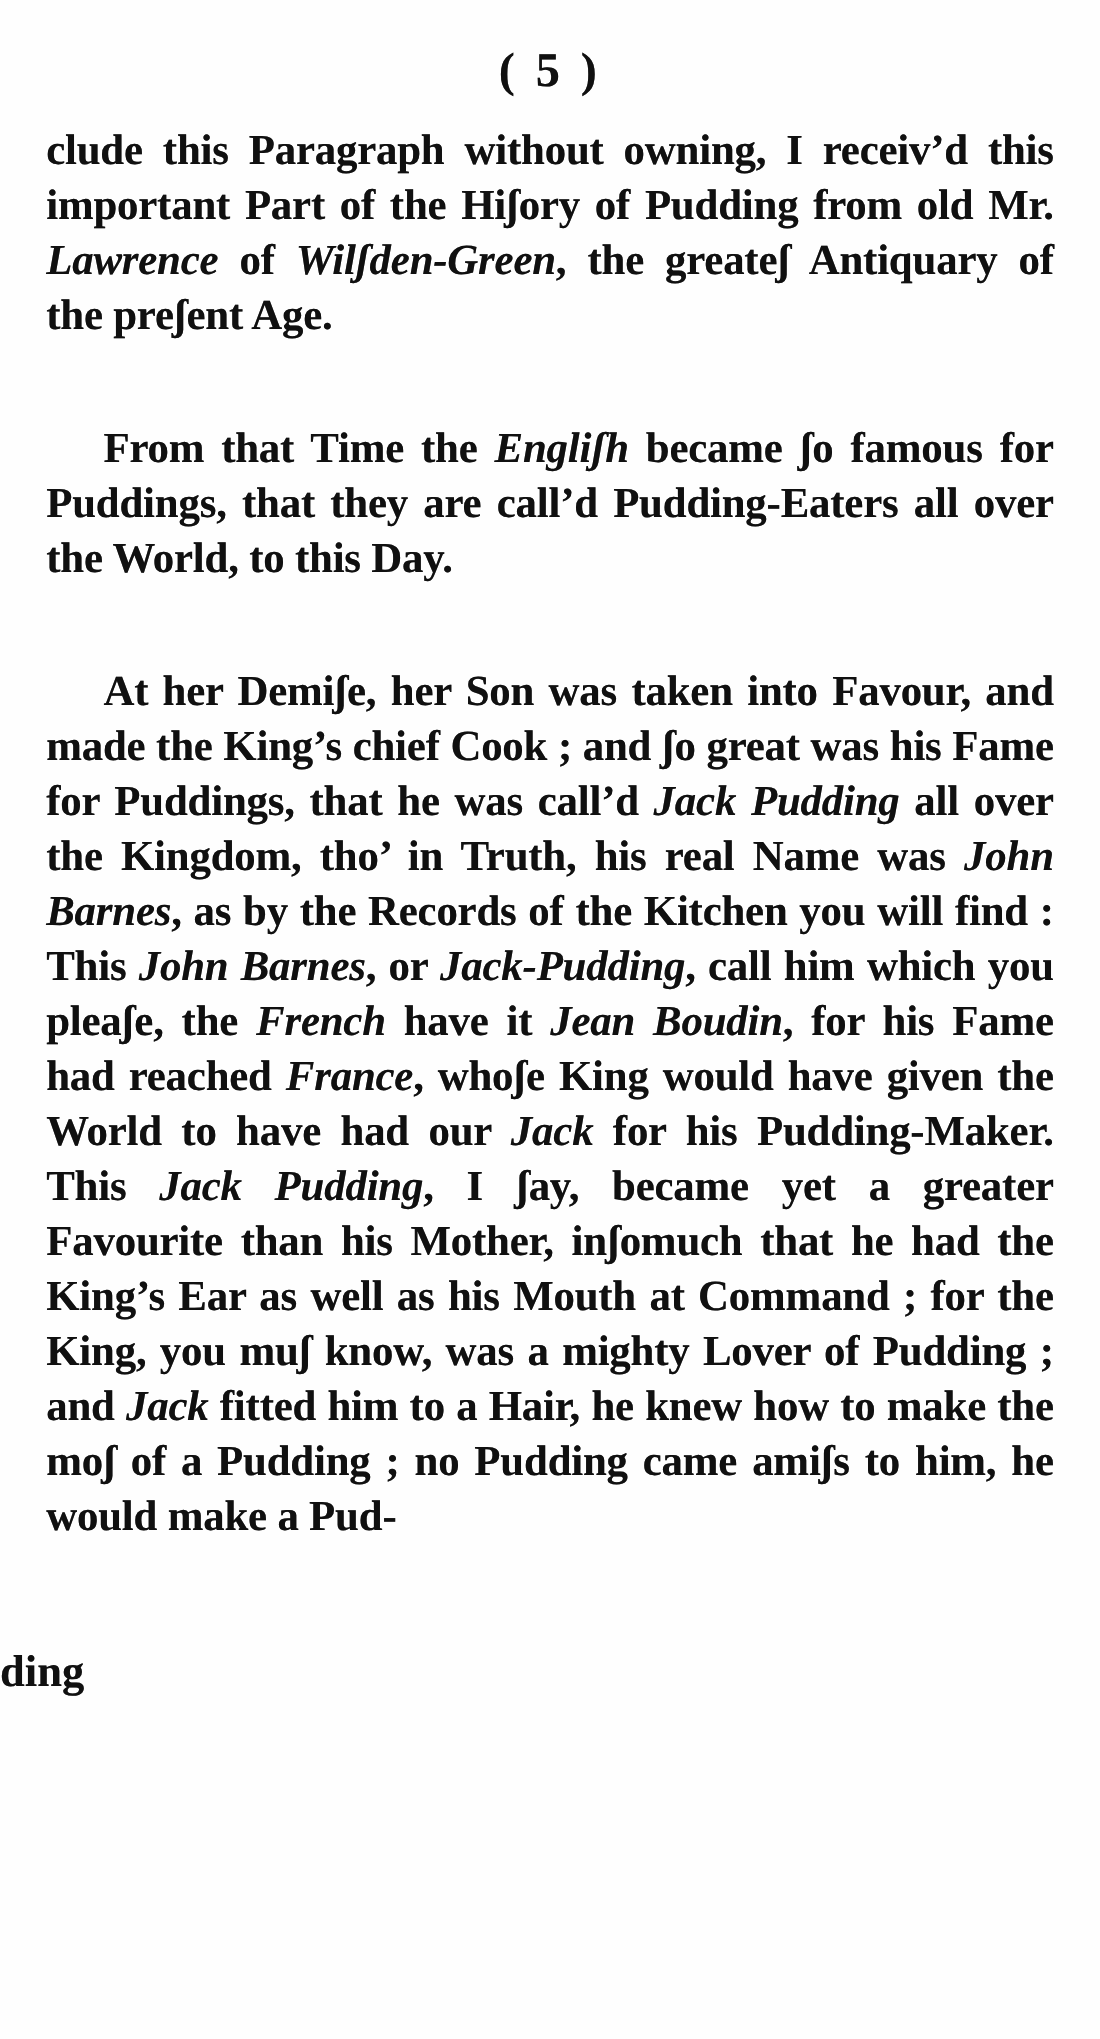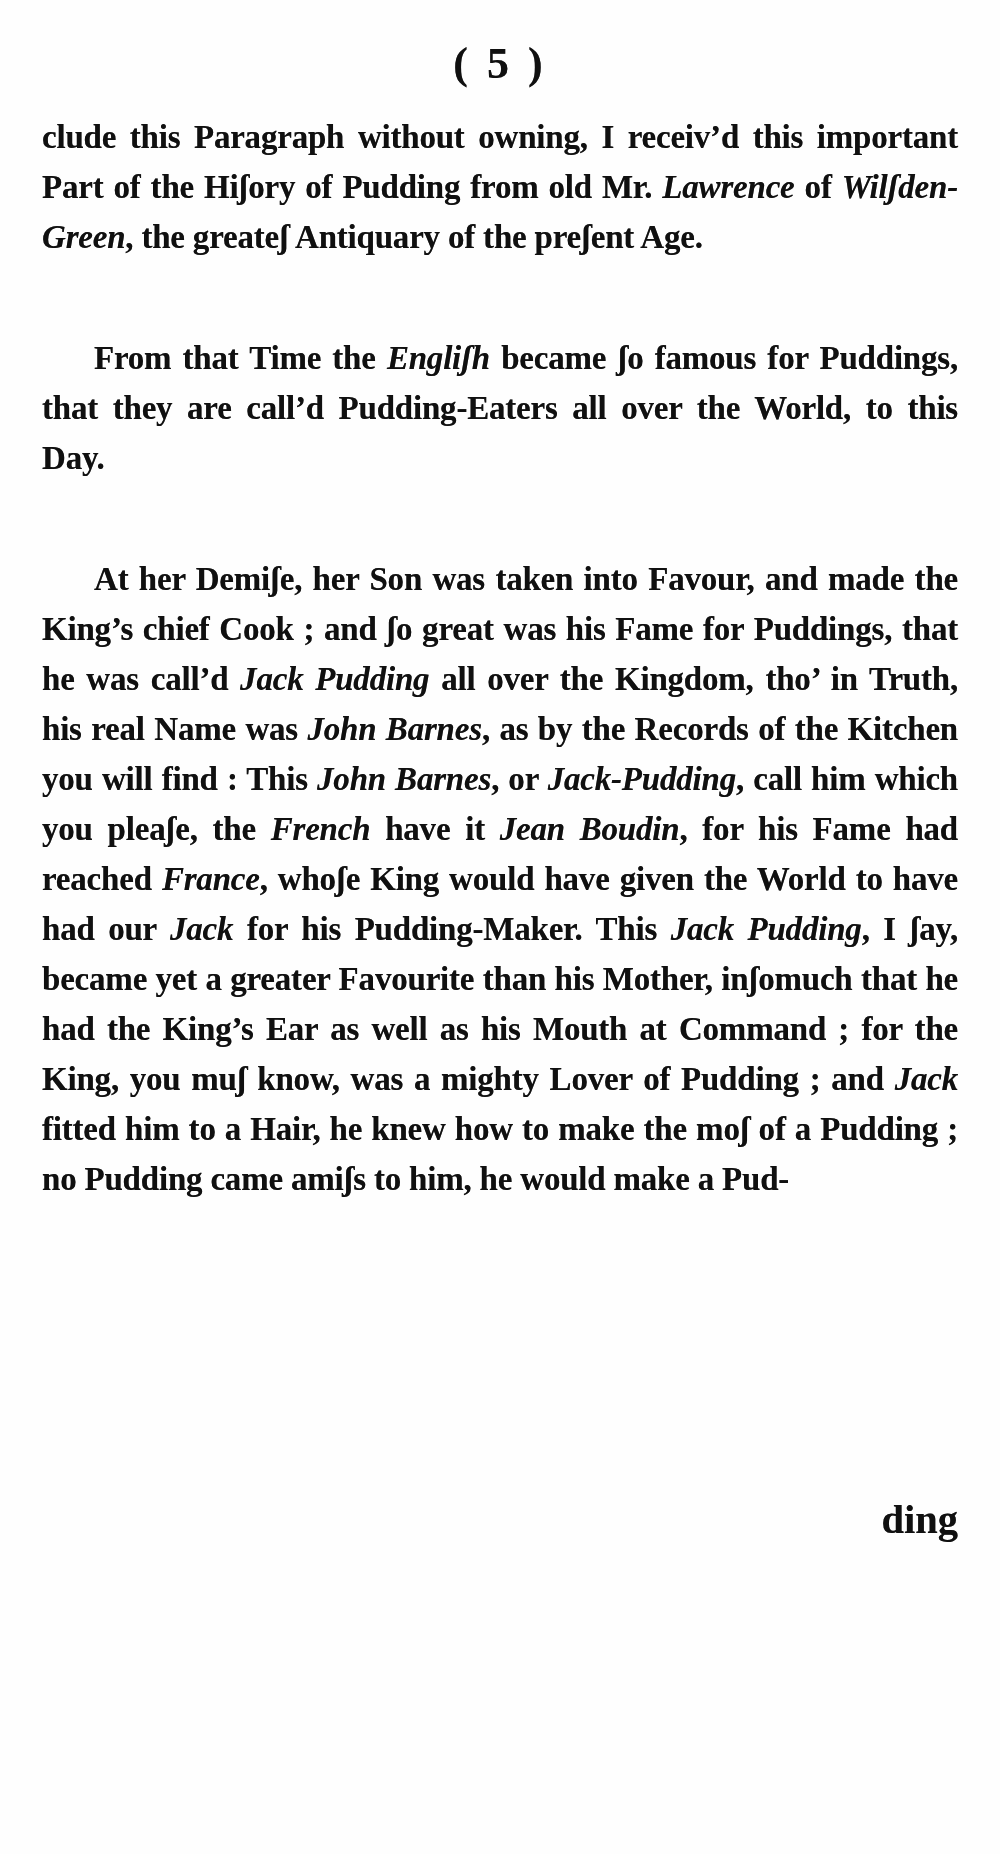--- a/index.html
+++ b/index.html
@@ -34,21 +34,21 @@
     font-family: "Liberation Serif", serif;
   }
   .body-text {
     position: absolute;
     top: 112px;
     left: 42px;
     width: 916px;
   }
   .para {
     margin: 0 0 0 0;
-    font-size: 33px;
+    font-size: 39px;
     line-height: 50px;
     text-align: justify;
     text-justify: inter-word;
     font-weight: bold;
     font-family: "Liberation Serif", serif;
     letter-spacing: -0.2px;
   }
   .para + .para {
     margin-top: 71px;
   }
@@ -56,21 +56,21 @@
     text-indent: 52px;
   }
   .para i {
     font-style: italic;
   }
   .catchword {
     position: absolute;
     left: 0;
     top: 1496px;
     width: 958px;
-    text-align: right;
+    text-align: left;
     font-size: 40.5px;
     font-weight: bold;
     font-family: "Liberation Serif", serif;
   }
   
   .para, .page-number, .catchword {
     text-shadow: 0 0 0.4px rgba(0,0,0,0.55);
   }
 </style>
 </head>

